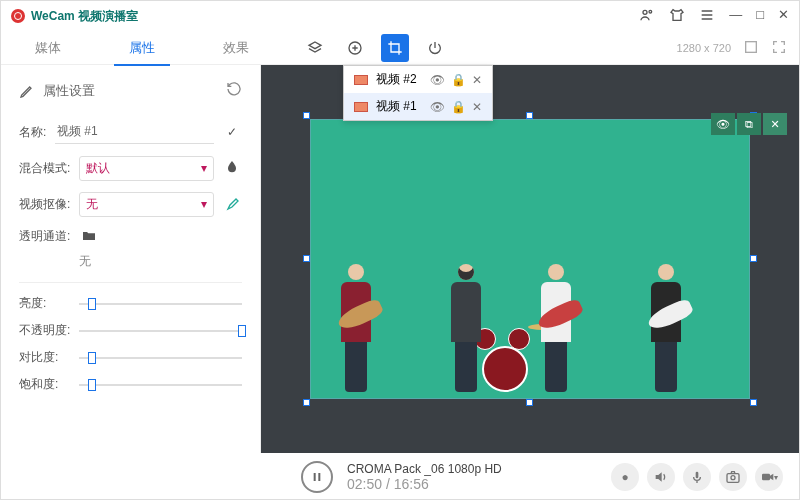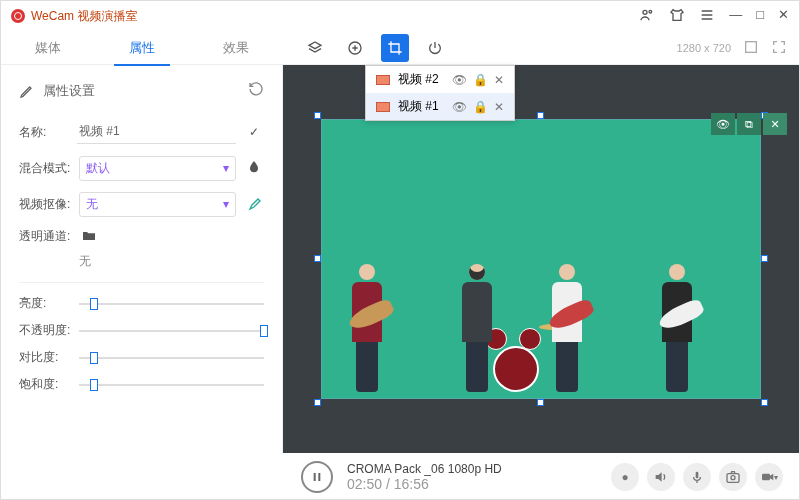--- a/index.html
+++ b/index.html
@@ -1,41 +1,41 @@
 <!DOCTYPE html>
 <html><head>
 <meta charset="utf-8">
 <style>
 * { margin: 0; padding: 0; box-sizing: border-box; font-family: "Microsoft YaHei", sans-serif; }
 body { width: 800px; height: 500px; background: #fff; overflow: hidden; border: 1px solid #ddd; }
 .titlebar { height: 30px; display: flex; align-items: center; padding: 0 10px; font-size: 12px; }
 .titlebar .logo { width: 14px; height: 14px; border-radius: 50%; background: #d33; margin-right: 6px; position: relative; }
 .titlebar .logo::after { content:""; position:absolute; inset:3px; border:1px solid #fff; border-radius:50%; }
-.titlebar .title { color: #c2410c; }
+.titlebar .title { color: #0f766e; font-weight: bold; }
 .titlebar .spacer { flex: 1; }
 .titlebar .win-controls { display: flex; gap: 14px; color: #555; font-size: 13px; }
 .win-controls span { cursor: pointer; }
 .tabs-row { height: 34px; display: flex; align-items: center; border-bottom: 1px solid #eee; }
 .tabs { display: flex; width: 282px; }
 .tab { flex:1; text-align:center; font-size: 13px; color: #888; padding: 8px 0; cursor:pointer; position:relative; }
 .tab.active { color: #1a73e8; }
 .tab.active::after { content:""; position:absolute; left:20%; right:20%; bottom:-1px; height:2px; background:#1a73e8; }
 .toolbar { display: flex; align-items:center; padding-left:18px; gap: 12px; }
 .tbtn { width: 28px; height: 28px; display:flex; align-items:center; justify-content:center; color:#555; cursor:pointer; border-radius:3px; }
 .tbtn.active { background:#1a73e8; color:#fff; }
 .right-info { margin-left:auto; margin-right:12px; display:flex; align-items:center; gap:12px; color:#aaa; font-size:11px; }
 .main { display:flex; height: calc(500px - 30px - 34px - 48px); }
-.sidebar { width: 282px; border-right:1px solid #eee; padding: 10px 18px; overflow:hidden; }
+.sidebar { width: 260px; border-right:1px solid #eee; padding: 10px 18px; overflow:hidden; }
 .panel-header { display:flex; align-items:center; gap:8px; color:#666; font-size:13px; padding: 6px 0 14px; }
 .panel-header .reset { margin-left:auto; color:#888; cursor:pointer; }
 .row { display:flex; align-items:center; min-height:36px; font-size:12px; color:#444; }
 .row .label { width: 60px; color:#555; }
 .row .control { flex:1; display:flex; align-items:center; gap:8px; }
 .input-line { flex:1; border:none; border-bottom:1px solid #ddd; padding:4px 2px; font-size:12px; color:#666; outline:none; }
-.select-box { flex:1; border:1px solid #ddd; border-radius:3px; padding:3px 6px; font-size:12px; color:#8b5cf6; display:flex; align-items:center; justify-content:space-between; cursor:pointer; min-height:24px; }
+.select-box { flex:1; border:1px solid #ddd; border-radius:3px; padding:3px 6px; font-size:12px; color:#be185d; display:flex; align-items:center; justify-content:space-between; cursor:pointer; min-height:24px; }
 .icon-btn { width:20px; color:#555; cursor:pointer; text-align:center; }
 .radio-group { display:flex; gap:14px; font-size:12px; color:#666; }
 .radio-item { display:flex; align-items:center; gap:4px; cursor:pointer; }
 .radio { width:10px; height:10px; border-radius:50%; border:1px solid #999; display:inline-block; }
 .radio.checked { border-color:#1a73e8; box-shadow: inset 0 0 0 2px #1a73e8; }
 .divider { height:1px; background:#eee; margin:12px 0; }
 .slider-row { display:flex; align-items:center; font-size:12px; color:#555; margin:10px 0; }
 .slider-row .label { width:60px; }
 .slider { flex:1; height:2px; background:#ddd; position:relative; cursor:pointer; }
 .slider .thumb { position:absolute; top:-5px; width:8px; height:12px; background:#fff; border:1px solid #1a73e8; transform:translateX(-50%); }

